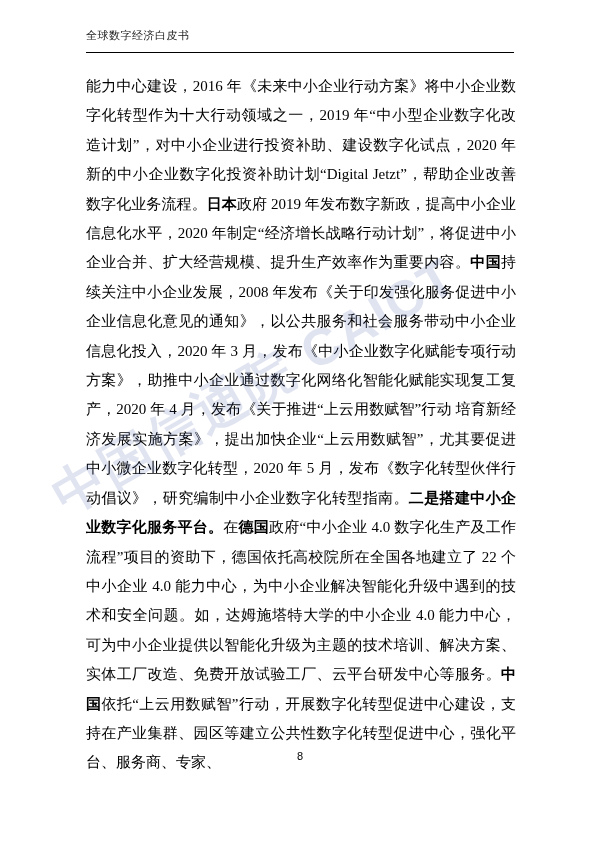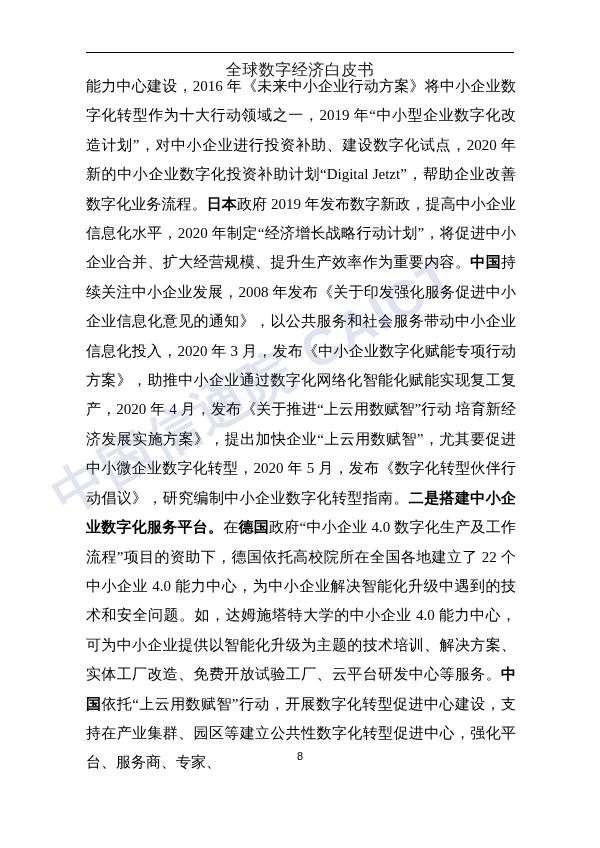--- a/index.html
+++ b/index.html
@@ -25,26 +25,25 @@
     position: absolute;
     left: 0; top: 0;
     width: 600px;
     height: 848px;
   }
   .header {
     position: absolute;
     top: 28px;
     left: 86px;
     width: 428px;
-    text-align: center;
-    font-size: 16px;
+    text-align: left;
+    font-size: 11px;
     color: #1a1a1a;
     letter-spacing: 0.5px;
     font-family: "Liberation Sans", "DejaVu Sans", sans-serif;
-    margin-top: 32px;
   }
   .header-rule {
     position: absolute;
     top: 52px;
     left: 86px;
     width: 428px;
     height: 0;
     border-top: 1px solid #000000;
   }
   .body-text {

